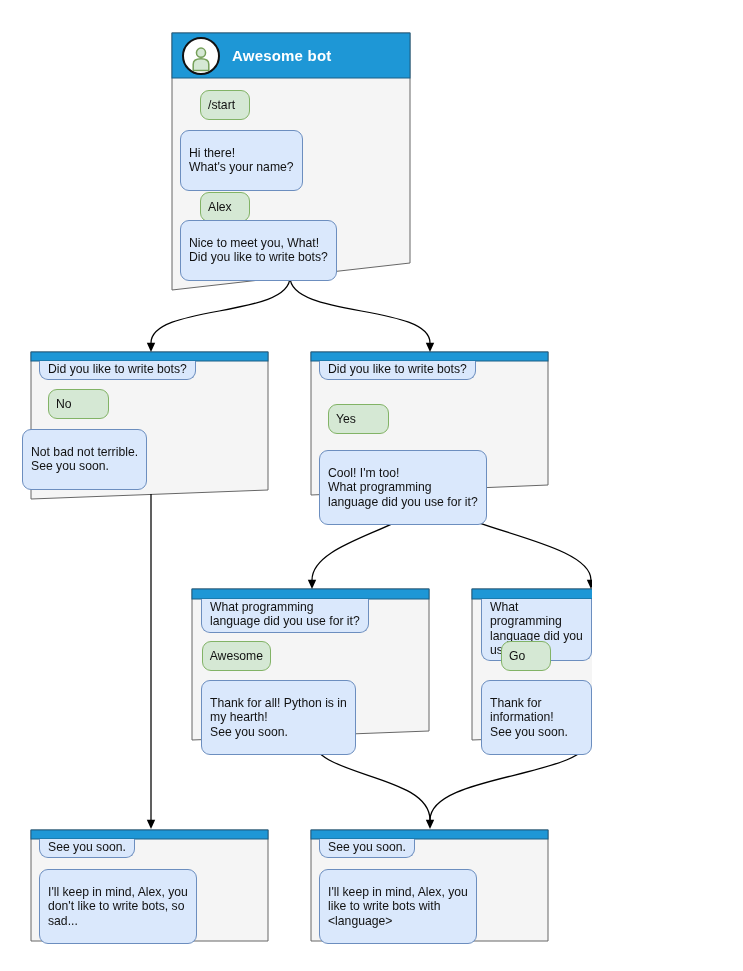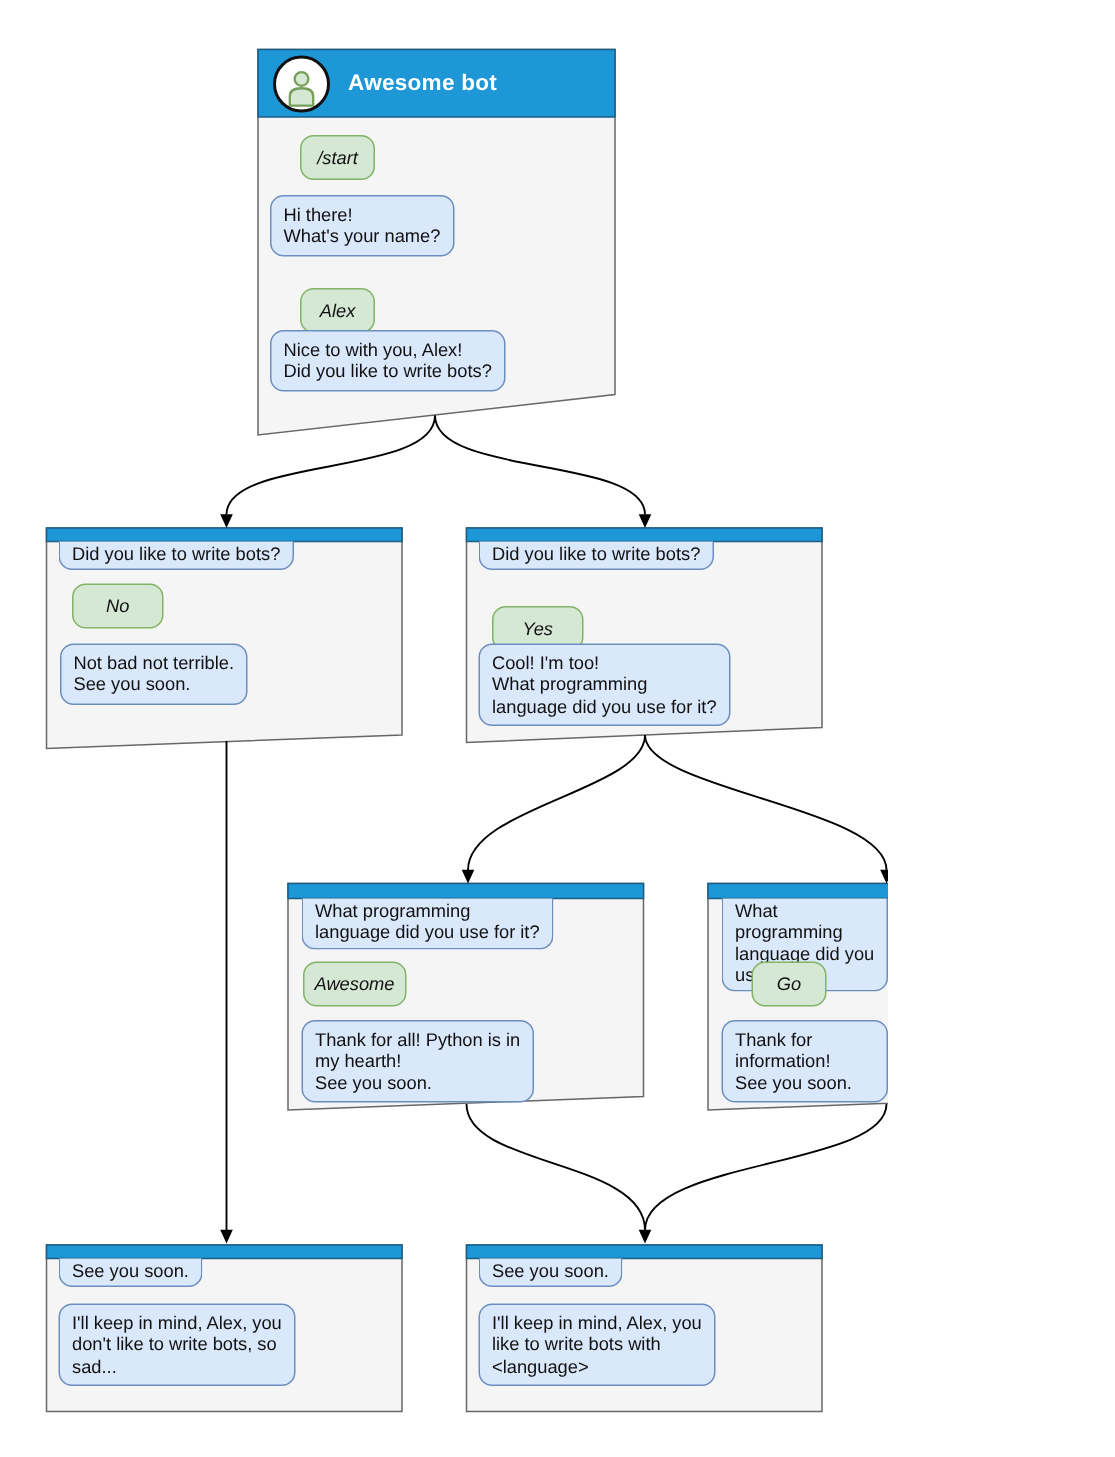--- a/index.html
+++ b/index.html
@@ -9,26 +9,26 @@
   }
   svg.layer{position:absolute;left:0;top:0;z-index:1;}
   .win{fill:var(--window-fill);stroke:var(--window-border);stroke-width:1;}
   .hdr{fill:var(--header-blue);stroke:var(--header-border);stroke-width:1;}
   .edge{fill:none;stroke:var(--arrow);stroke-width:1.25;}
   .head{fill:var(--arrow);stroke:none;}
 
   .bubble{
     position:absolute;z-index:2;font-size:12.2px;line-height:14.3px;
     white-space:pre-line;border:1px solid;border-radius:9px;
-    padding:5px 8px;box-sizing:border-box;
+    padding:15px 8px;box-sizing:border-box;
   }
   .bot{background:var(--bot-bubble-fill);border-color:var(--bot-bubble-border);}
   .user{
     background:var(--user-bubble-fill);border-color:var(--user-bubble-border);
-    text-align:center;height:30px;line-height:28px;padding:0 7px;font-style:italic;
+    text-align:left;height:30px;line-height:28px;padding:0 7px;
   }
   .clipped{border-top:none;border-radius:0 0 9px 9px;padding:1px 8px 3px;}
 
   .win-title{
     position:absolute;z-index:3;left:232px;top:47px;
     font-size:15px;font-weight:bold;color:#fff;letter-spacing:.2px;
   }
   .avatar{
     position:absolute;z-index:3;left:182px;top:37px;width:38px;height:38px;
     background:#fff;border:2px solid #111;border-radius:50%;box-sizing:border-box;
@@ -96,31 +96,31 @@
       <circle class="person" cx="12" cy="6.6" r="4.2"></circle>
       <path class="person" d="M4.8,23 L4.8,17.2 C4.8,13.6 8,12.3 12,12.3 C16,12.3 19.2,13.6 19.2,17.2 L19.2,23 Z"></path>
     </svg>
   </div>
   <div class="win-title">Awesome bot</div>
 
   <div class="bubble user" style="right:342px;top:90px;min-width:50px">/start</div>
   <div class="bubble bot" style="left:180px;top:130px">Hi there!
 What's your name?</div>
   <div class="bubble user" style="right:342px;top:192px;min-width:50px">Alex</div>
-  <div class="bubble bot" style="left:180px;top:220px">Nice to with you, Alex!
+  <div class="bubble bot" style="left:180px;top:220px">Nice to meet you, What!
 Did you like to write bots?</div>
 
   <div class="bubble bot clipped" style="left:39px;top:361px">Did you like to write bots?</div>
   <div class="bubble user" style="right:483px;top:389px;min-width:61px">No</div>
-  <div class="bubble bot" style="left:40px;top:429px">Not bad not terrible.
+  <div class="bubble bot" style="left:22px;top:429px">Not bad not terrible.
 See you soon.</div>
 
   <div class="bubble bot clipped" style="left:319px;top:361px">Did you like to write bots?</div>
   <div class="bubble user" style="right:203px;top:404px;min-width:61px">Yes</div>
-  <div class="bubble bot" style="left:319px;top:429px">Cool! I'm too!
+  <div class="bubble bot" style="left:319px;top:450px">Cool! I'm too!
 What programming
 language did you use for it?</div>
 
   <div class="bubble bot clipped" style="left:201px;top:599px">What programming
 language did you use for it?</div>
   <div class="bubble user" style="right:321px;top:641px;min-width:48px">Awesome</div>
   <div class="bubble bot" style="left:201px;top:680px">Thank for all! Python is in
 my hearth!
 See you soon.</div>
 

